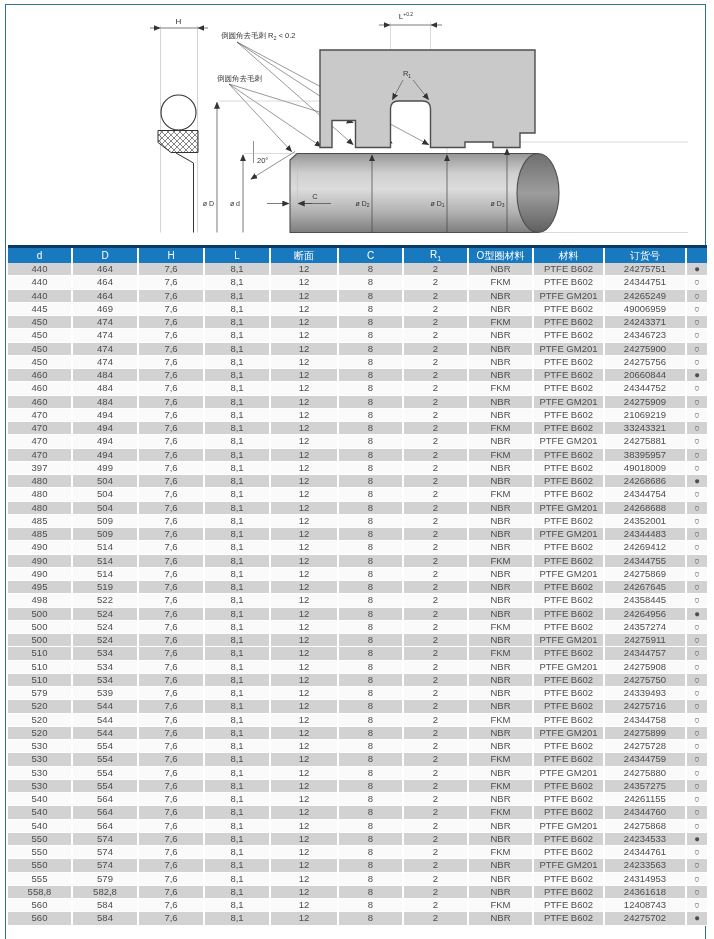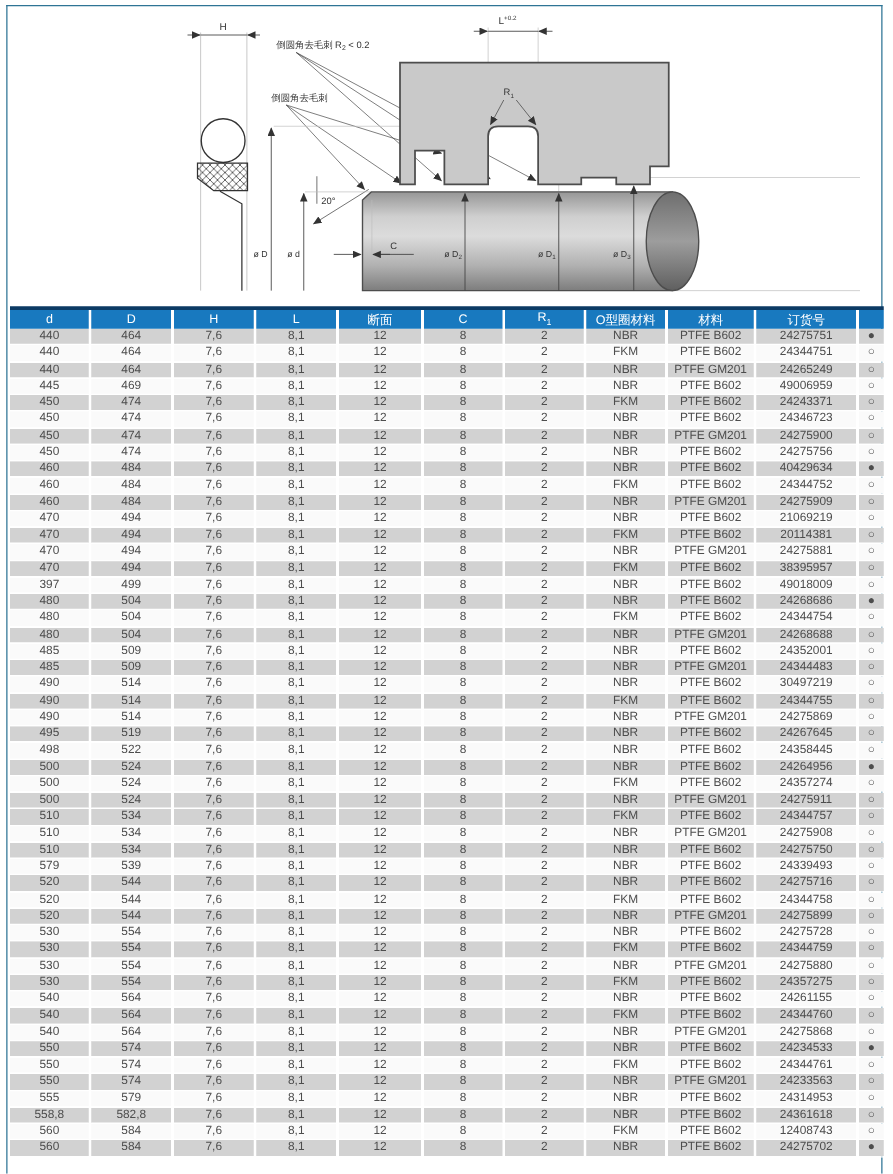--- a/index.html
+++ b/index.html
@@ -290,21 +290,21 @@
       <tr class="alt">
     <td>460</td>
     <td>484</td>
     <td>7,6</td>
     <td>8,1</td>
     <td>12</td>
     <td>8</td>
     <td>2</td>
     <td>NBR</td>
     <td>PTFE B602</td>
-    <td>40429634</td>
+    <td>20660844</td>
     <td class="dot-filled">●</td>
   </tr>
       <tr class="norm">
     <td>460</td>
     <td>484</td>
     <td>7,6</td>
     <td>8,1</td>
     <td>12</td>
     <td>8</td>
     <td>2</td>
@@ -342,21 +342,21 @@
       <tr class="alt">
     <td>470</td>
     <td>494</td>
     <td>7,6</td>
     <td>8,1</td>
     <td>12</td>
     <td>8</td>
     <td>2</td>
     <td>FKM</td>
     <td>PTFE B602</td>
-    <td>20114381</td>
+    <td>33243321</td>
     <td class="dot-open">○</td>
   </tr>
       <tr class="norm">
     <td>470</td>
     <td>494</td>
     <td>7,6</td>
     <td>8,1</td>
     <td>12</td>
     <td>8</td>
     <td>2</td>
@@ -459,21 +459,21 @@
       <tr class="norm">
     <td>490</td>
     <td>514</td>
     <td>7,6</td>
     <td>8,1</td>
     <td>12</td>
     <td>8</td>
     <td>2</td>
     <td>NBR</td>
     <td>PTFE B602</td>
-    <td>30497219</td>
+    <td>24269412</td>
     <td class="dot-open">○</td>
   </tr>
       <tr class="alt">
     <td>490</td>
     <td>514</td>
     <td>7,6</td>
     <td>8,1</td>
     <td>12</td>
     <td>8</td>
     <td>2</td>

